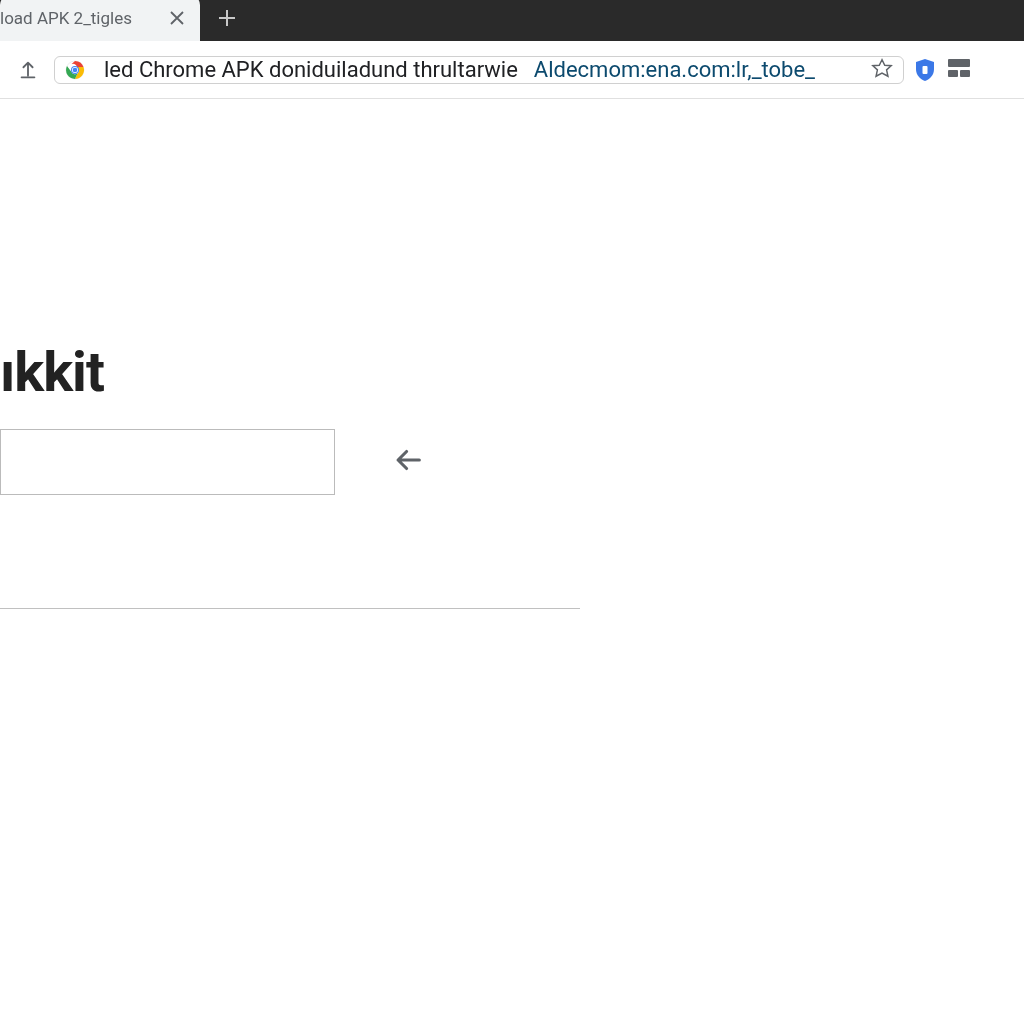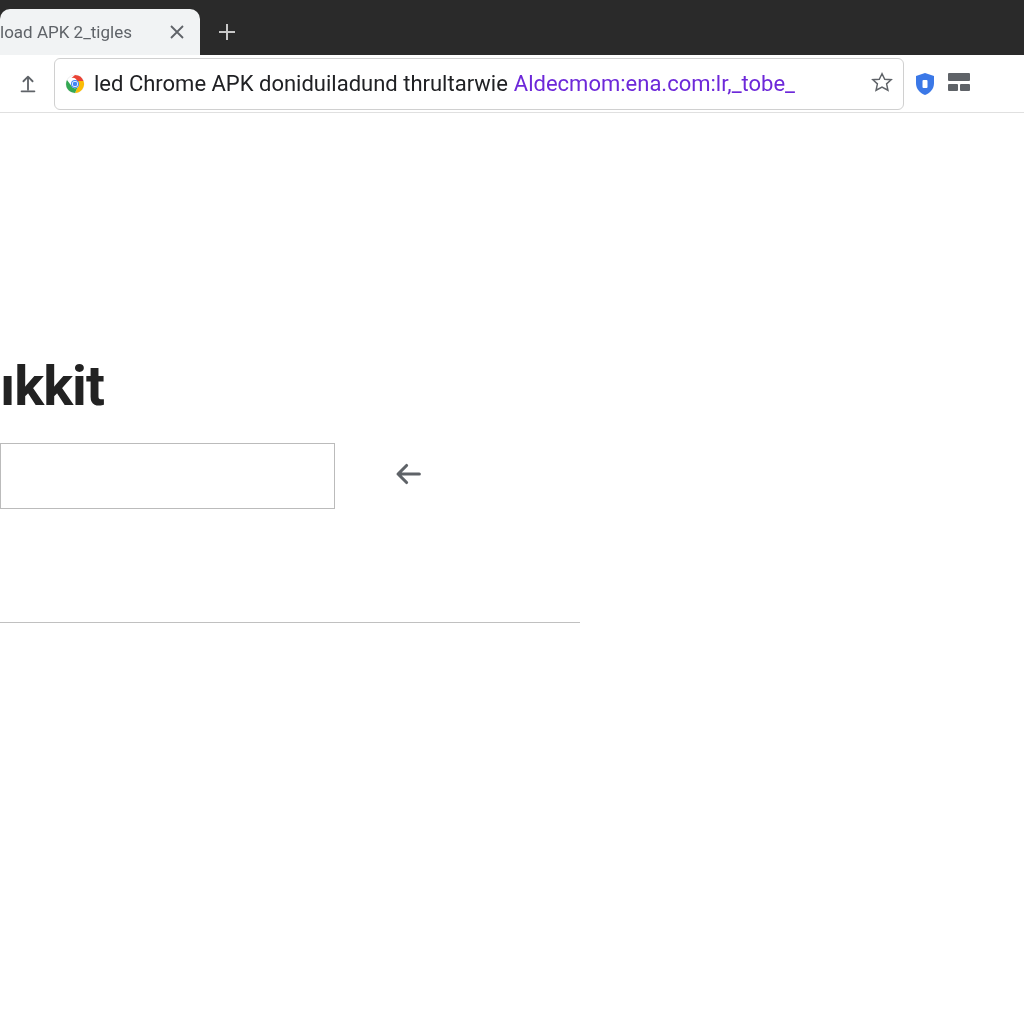--- a/index.html
+++ b/index.html
@@ -1,19 +1,19 @@
 <!DOCTYPE html>
 <html><head>
 <meta charset="utf-8">
 <style>
   * { margin: 0; padding: 0; box-sizing: border-box; }
   html, body { width: 1024px; height: 1024px; overflow: hidden; font-family: 'Segoe UI', Roboto, Arial, sans-serif; background: #fff; }
   
   .tab-strip {
-    height: 55px;
+    height: 41px;
     background: #2a2a2a;
     display: flex;
     align-items: flex-end;
     padding-left: 0;
   }
   .tab {
     height: 46px;
     background: #f1f3f4;
     border-radius: 10px 10px 0 0;
     display: flex;
@@ -70,47 +70,47 @@
   .nav-icon {
     width: 32px;
     height: 32px;
     display: flex;
     align-items: center;
     justify-content: center;
     color: #5f6368;
   }
   .address-bar {
     flex: 1;
-    height: 52px;
+    height: 28px;
     background: #fff;
     border: 1px solid #d0d0d0;
     border-radius: 6px;
     display: flex;
     align-items: center;
     padding: 0 10px;
-    gap: 9px;
+    gap: 19px;
     overflow: hidden;
     max-width: 850px;
   }
   .site-icon {
     width: 20px;
     height: 20px;
     flex-shrink: 0;
   }
   .url-text {
     font-size: 22px;
     white-space: nowrap;
     color: #202124;
     display: flex;
     align-items: baseline;
     overflow: hidden;
   }
   .url-secondary {
-    color: #6d28d9;
-    margin-left: 6px;
+    color: #0c4a6e;
+    margin-left: 16px;
   }
   .star-icon {
     margin-left: auto;
     color: #5f6368;
     flex-shrink: 0;
   }
   .shield-icon {
     width: 22px;
     height: 24px;
     flex-shrink: 0;

